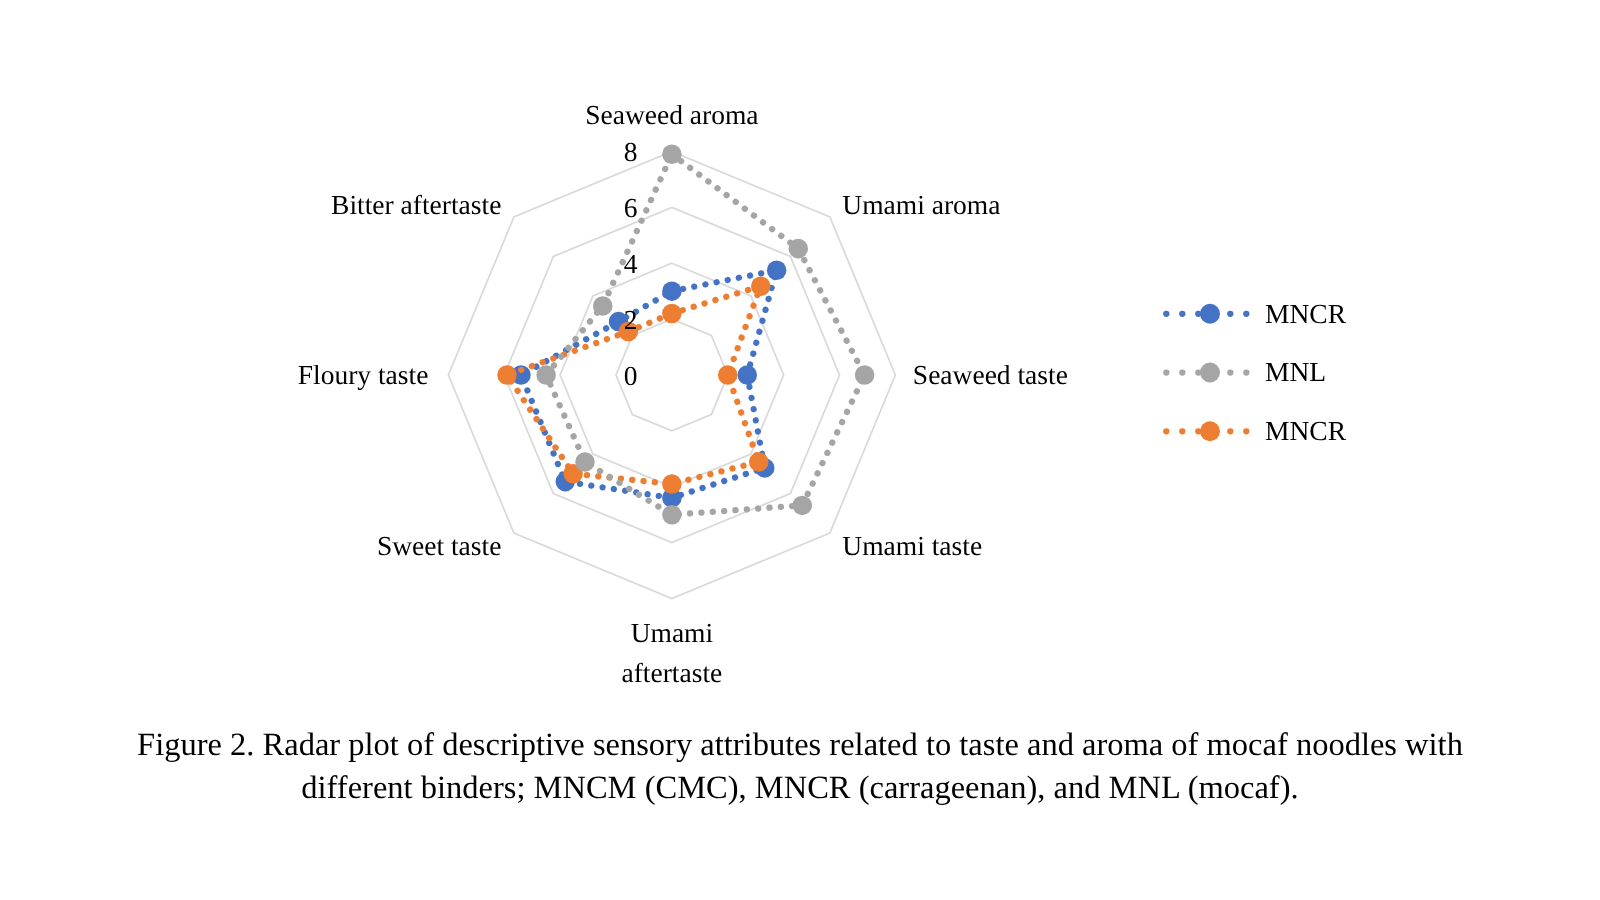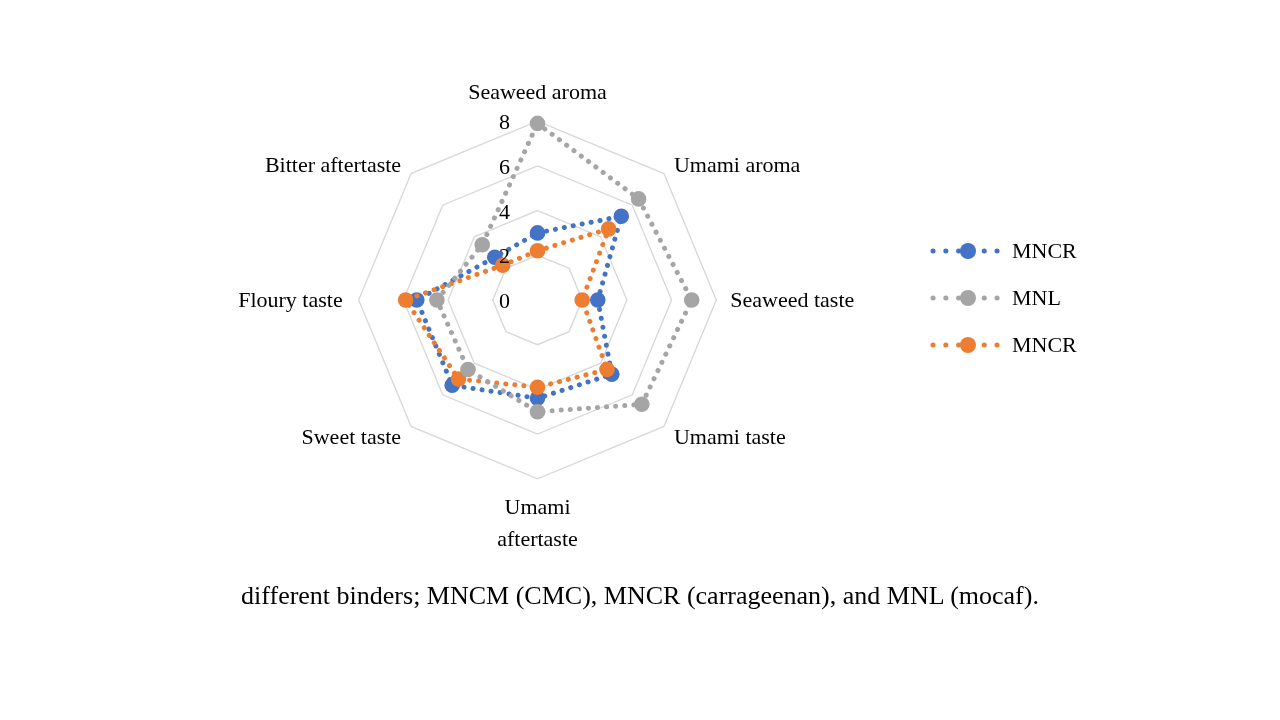--- a/index.html
+++ b/index.html
@@ -106,16 +106,17 @@
     <div class="legend-item">
       <svg class="legend-swatch" viewBox="0 0 76 18">
         <line class="sw-stroke" x1="3" y1="9" x2="73" y2="9" stroke-width="5" stroke-dasharray="0.1 12.7" stroke-linecap="round" stroke="#ED7D31"></line>
         <circle class="sw-fill" cx="38" cy="9" r="8" fill="#ED7D31"></circle>
       </svg>
       <span class="legend-label">MNCR</span>
     </div>
   </div>
 
   <div class="caption">
+    <div class="caption-line">Figure 2. Radar plot of descriptive sensory attributes related to taste and aroma of mocaf noodles with</div>
     <div class="caption-line">different binders; MNCM (CMC), MNCR (carrageenan), and MNL (mocaf).</div>
   </div>
 
 </div>
 
 </body></html>

